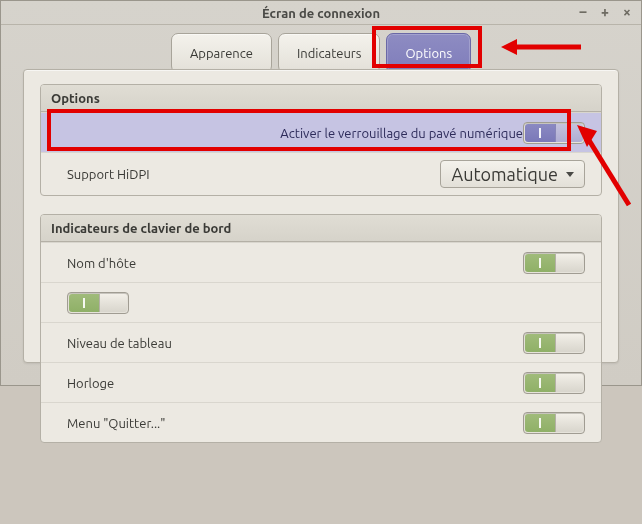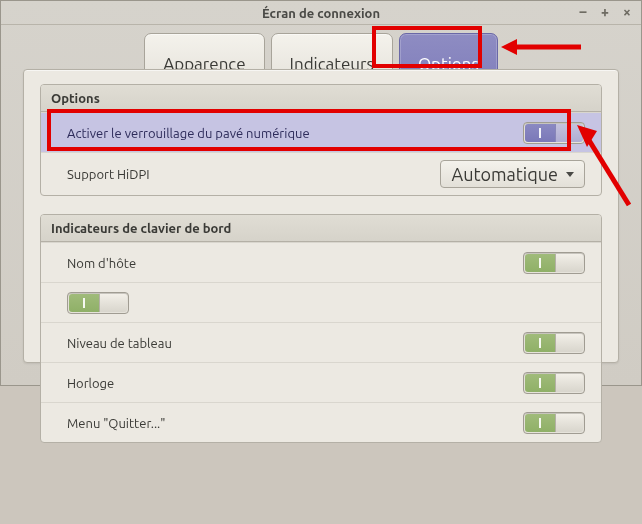--- a/index.html
+++ b/index.html
@@ -20,25 +20,25 @@
     position: absolute; right: 6px; top: 3px; display: flex; gap: 6px;
     color: #6e6b62; font-size: 14px;
   }
   .win-controls span { width: 16px; text-align: center; cursor: pointer; }
 
   .tabs-row {
     display: flex; justify-content: center; gap: 6px;
     padding: 8px 0 12px 0;
   }
   .tab {
-    padding: 20px 18px;
+    padding: 12px 18px;
     background: linear-gradient(#f4f2ec, #e3e0d8);
     border: 1px solid #a8a49a;
     border-radius: 7px;
-    font-size: 17px; color: #3a3a36;
+    font-size: 13px; color: #3a3a36;
     cursor: pointer;
     box-shadow: 0 1px 0 rgba(255,255,255,.5) inset;
   }
   .tab.active {
     background: linear-gradient(#8e8cc2, #7f7dbb);
     color: #fff;
     border-color: #6a68a6;
     box-shadow: 0 0 0 1px rgba(255,255,255,.2) inset;
   }
 
@@ -154,21 +154,21 @@
     <div class="tab">Apparence</div>
     <div class="tab">Indicateurs</div>
     <div class="tab active">Options</div>
   </div>
 
   <div class="main">
 
     <div class="panel">
       <div class="panel-header">Options</div>
 
-      <div class="row" style="background:#c6c4e3;color:#2d2b5a;">
+      <div class="row" style="background:#c6c4e3;color:#2d2b5a;justify-content:flex-end;">
         <span>Activer le verrouillage du pavé numérique</span>
         <div class="toggle purple on">
           <div class="fill">
               <div class="tick"></div>
             </div>
           <div class="knob"></div>
         </div>
       </div>
 
       <div class="row">

